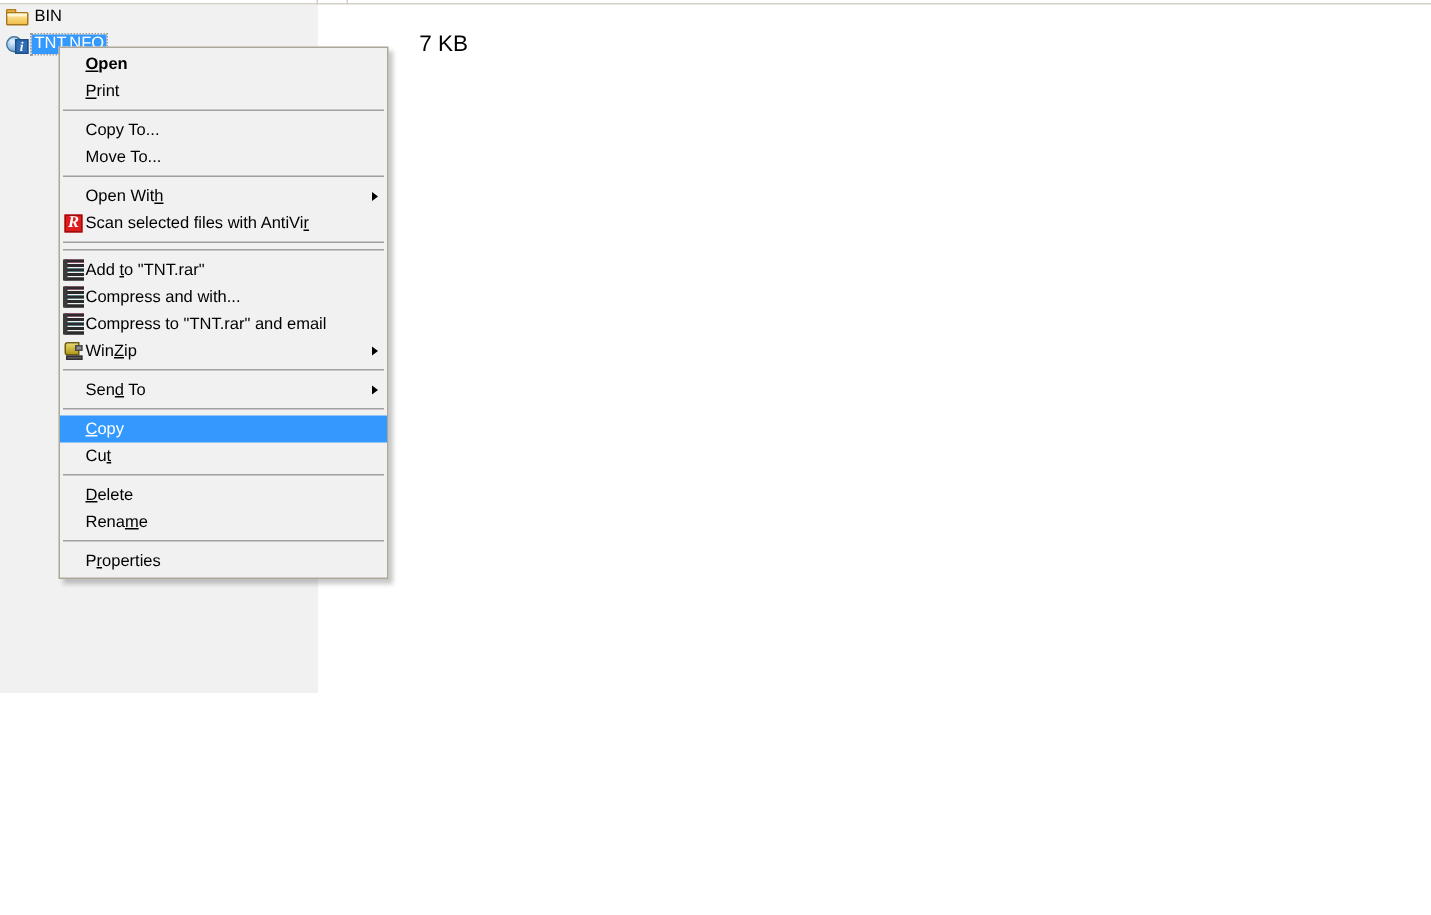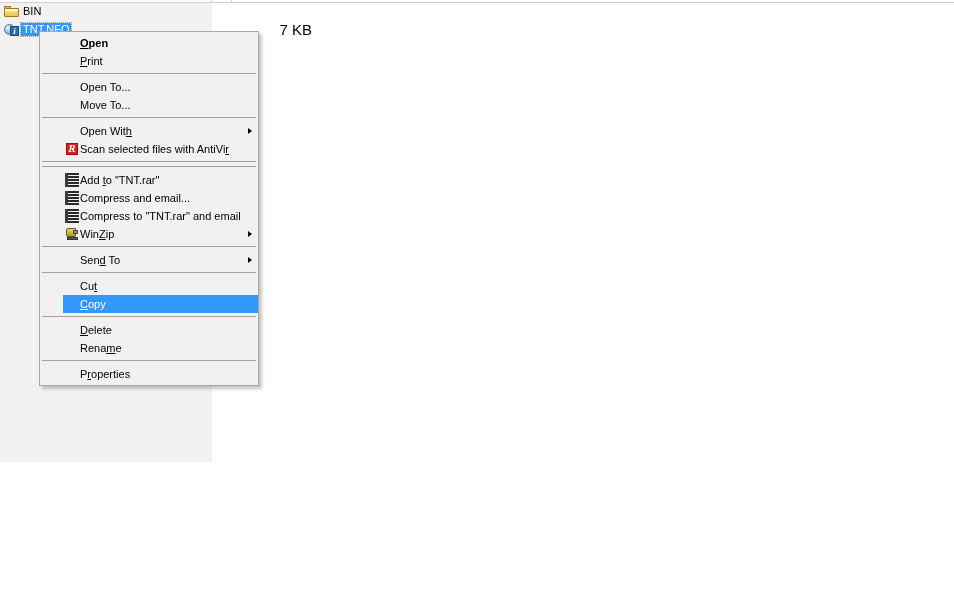--- a/index.html
+++ b/index.html
@@ -186,21 +186,20 @@
     font-size: 11px;
   }
   #context-menu .mi {
     position: relative;
     height: 18px;
     line-height: 18px;
     padding: 0 0 0 17px;
     white-space: nowrap;
     color: #000000;
     cursor: default;
-    margin-left: 23px;
   }
   #context-menu .mi.bold { font-weight: bold; }
   #context-menu .mi.selected {
     background: #3399ff;
     color: #ffffff;
   }
   #context-menu .mi .mi-label {
     position: relative;
     top: 0px;
   }
@@ -369,21 +368,21 @@
     <span class="row-label">TNT.NFO</span>
     <span class="row-size">7 KB</span>
   </div>
 
 </div>
 
 <div id="context-menu">
     <div class="mi bold"><span class="mi-label"><span class="ul">O</span>pen</span></div>
     <div class="mi"><span class="mi-label"><span class="ul">P</span>rint</span></div>
     <div class="sep"></div>
-    <div class="mi"><span class="mi-label">Open To...</span></div>
+    <div class="mi"><span class="mi-label">Copy To...</span></div>
     <div class="mi"><span class="mi-label">Move To...</span></div>
     <div class="sep"></div>
     <div class="mi"><span class="mi-label">Open Wit<span class="ul">h</span></span><span class="mi-arrow"></span></div>
     <div class="mi"><span class="mi-icon icon-antivir">
         <span class="av-sq"></span>
         <span class="av-r">R</span>
       </span><span class="mi-label">Scan selected files with AntiVi<span class="ul">r</span></span></div>
     <div class="sep"></div>
     <div class="sep"></div>
     <div class="mi"><span class="mi-icon icon-books">
@@ -394,37 +393,37 @@
         <span class="bk b5"></span>
         <span class="spine"></span>
       </span><span class="mi-label">Add <span class="ul">t</span>o "TNT.rar"</span></div>
     <div class="mi"><span class="mi-icon icon-books">
         <span class="bk b1"></span>
         <span class="bk b2"></span>
         <span class="bk b3"></span>
         <span class="bk b4"></span>
         <span class="bk b5"></span>
         <span class="spine"></span>
-      </span><span class="mi-label">Compress and email...</span></div>
+      </span><span class="mi-label">Compress and with...</span></div>
     <div class="mi"><span class="mi-icon icon-books">
         <span class="bk b1"></span>
         <span class="bk b2"></span>
         <span class="bk b3"></span>
         <span class="bk b4"></span>
         <span class="bk b5"></span>
         <span class="spine"></span>
       </span><span class="mi-label">Compress to "TNT.rar" and email</span></div>
     <div class="mi"><span class="mi-icon icon-winzip">
         <span class="wz-body"></span>
         <span class="wz-jaw"></span>
         <span class="wz-base"></span>
       </span><span class="mi-label">Win<span class="ul">Z</span>ip</span><span class="mi-arrow"></span></div>
     <div class="sep"></div>
     <div class="mi"><span class="mi-label">Sen<span class="ul">d</span> To</span><span class="mi-arrow"></span></div>
     <div class="sep"></div>
+    <div class="mi selected"><span class="mi-label"><span class="ul">C</span>opy</span></div>
     <div class="mi"><span class="mi-label">Cu<span class="ul">t</span></span></div>
-    <div class="mi selected"><span class="mi-label"><span class="ul">C</span>opy</span></div>
     <div class="sep"></div>
     <div class="mi"><span class="mi-label"><span class="ul">D</span>elete</span></div>
     <div class="mi"><span class="mi-label">Rena<span class="ul">m</span>e</span></div>
     <div class="sep"></div>
     <div class="mi"><span class="mi-label">P<span class="ul">r</span>operties</span></div>
   </div>
 
 </body></html>

